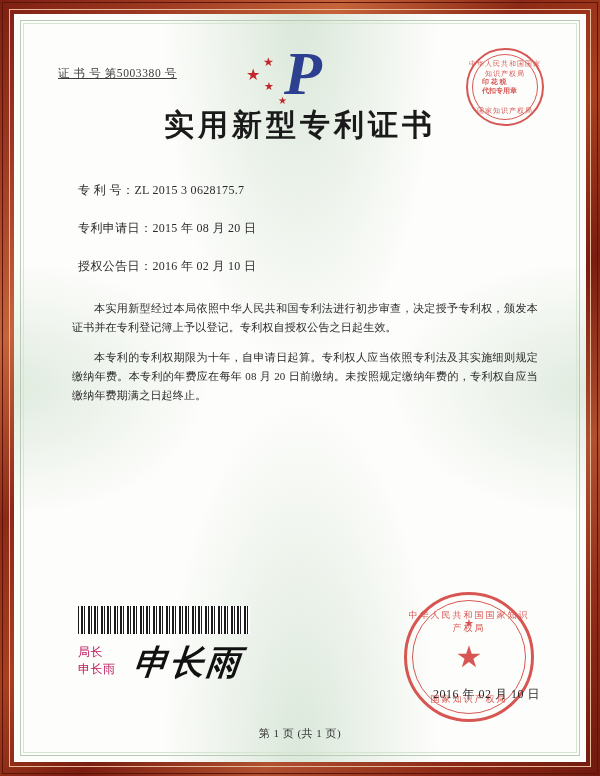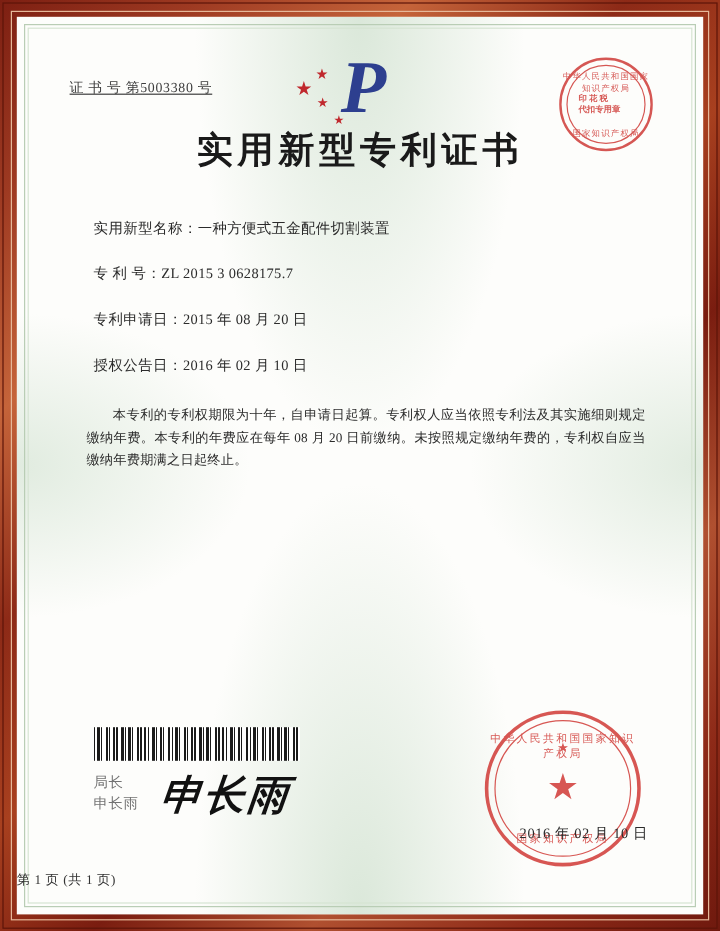--- a/index.html
+++ b/index.html
@@ -222,21 +222,21 @@
 
   
   .sig-block {
     position: absolute;
     left: 64px;
     top: 630px;
     z-index: 4;
   }
   .sig-label {
     font-size: 12px;
-    color: #737373;
+    color: #be185d;
     line-height: 17px;
     letter-spacing: 0.5px;
   }
   .sig-script {
     position: absolute;
     left: 56px;
     top: -4px;
     font-size: 34px;
     font-family: "Liberation Serif", serif;
     font-style: italic;
@@ -301,21 +301,21 @@
     color: #2b2b2b;
     letter-spacing: 0.5px;
     z-index: 5;
   }
 
   .page-no {
     position: absolute;
     left: 0;
     right: 0;
     top: 712px;
-    text-align: left;
+    text-align: center;
     font-size: 11px;
     color: #333;
     letter-spacing: 0.5px;
     z-index: 4;
   }
 </style>
 </head>
 <body>
 
 <div class="certificate">
@@ -344,35 +344,33 @@
         <div class="seal-center">
           <div>印 花 税</div>
           <div>代扣专用章</div>
         </div>
         <div class="arc-bottom">国家知识产权局</div>
       </div>
 
       <div class="title">实用新型专利证书</div>
 
       <div class="fields">
-        <div class="field-row">
-          <span class="field-label">实用新型名称：</span><span class="field-value">一种方便式五金配件切割装置</span>
-        </div>
         <div class="field-row">
           <span class="field-label">专 利 号：</span><span class="field-value">ZL 2015 3 0628175.7</span>
         </div>
         <div class="field-row">
           <span class="field-label">专利申请日：</span><span class="field-value">2015 年 08 月 20 日</span>
         </div>
         <div class="field-row">
           <span class="field-label">授权公告日：</span><span class="field-value">2016 年 02 月 10 日</span>
         </div>
       </div>
 
       <div class="paragraphs">
+        <p class="para">本实用新型经过本局依照中华人民共和国专利法进行初步审查，决定授予专利权，颁发本证书并在专利登记簿上予以登记。专利权自授权公告之日起生效。</p>
         <p class="para">本专利的专利权期限为十年，自申请日起算。专利权人应当依照专利法及其实施细则规定缴纳年费。本专利的年费应在每年 08 月 20 日前缴纳。未按照规定缴纳年费的，专利权自应当缴纳年费期满之日起终止。</p>
       </div>
 
     </div>
 
     <div class="barcode"></div>
 
     <div class="sig-block">
       <div class="sig-label">局长</div>
       <div class="sig-label">申长雨</div>

